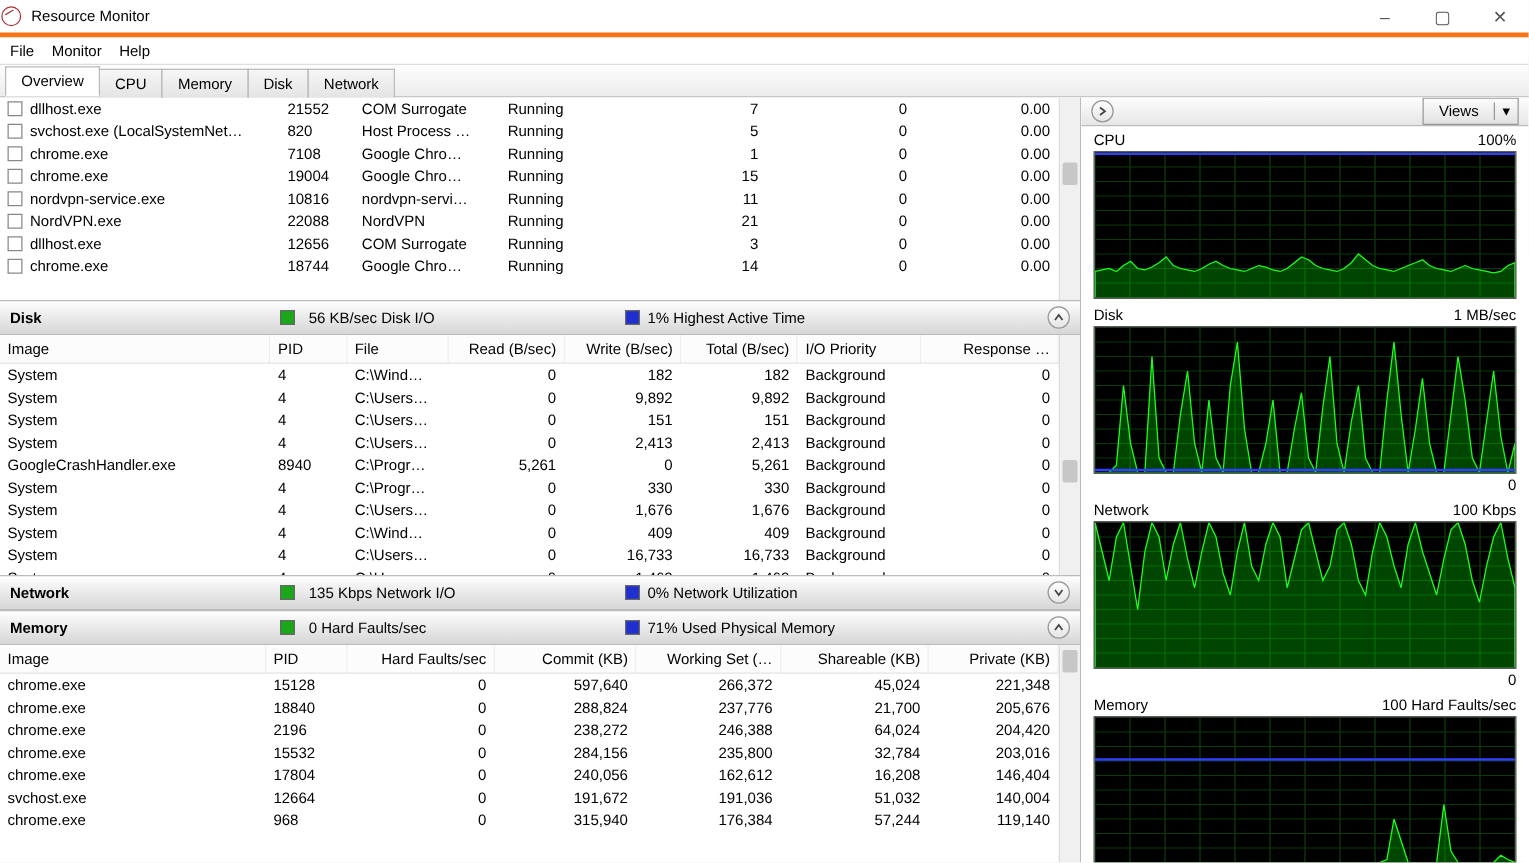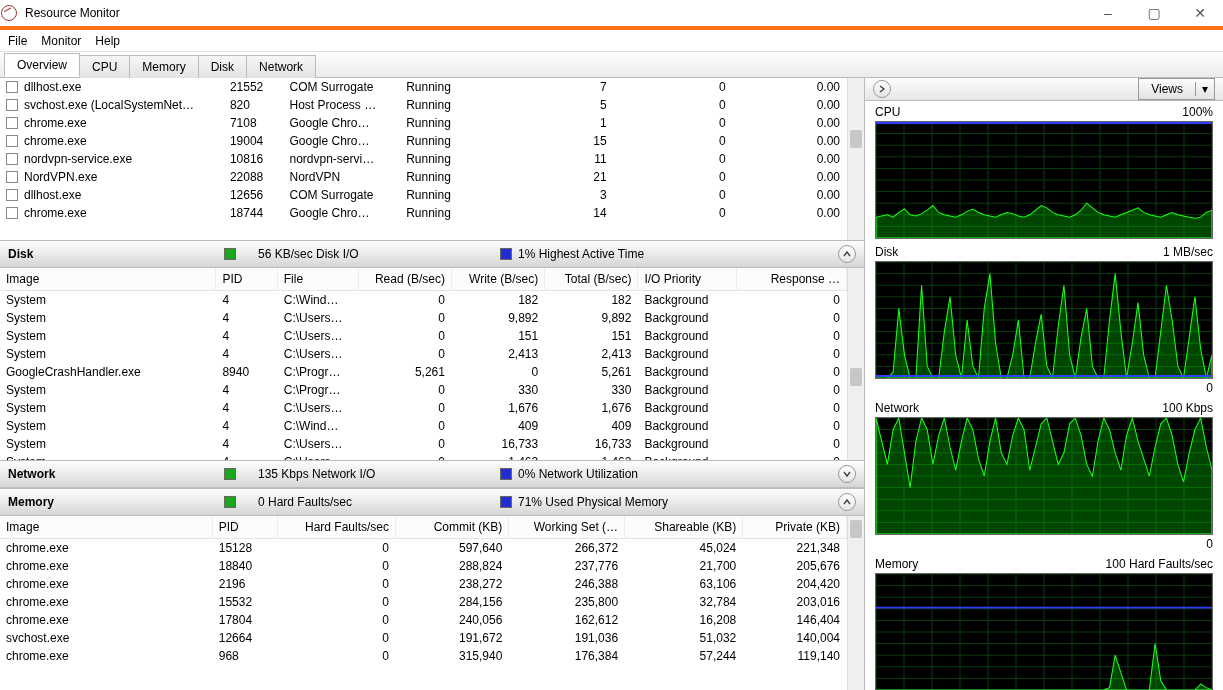--- a/index.html
+++ b/index.html
@@ -114,21 +114,21 @@
     background: linear-gradient(#fefefe, #d6d6d6);
     border-top: 1px solid #bbb;
     border-bottom: 1px solid #bbb;
     display: flex;
     align-items: center;
     padding: 0 8px;
     gap: 6px;
     font-weight: bold;
   }
   .secbar .label { width: 210px; font-weight: bold; }
-  .secbar .stat1 { display:flex; align-items:center; gap:22px; min-width: 270px; font-weight: normal;}
+  .secbar .stat1 { display:flex; align-items:center; gap:11px; min-width: 270px; font-weight: normal;}
   .secbar .stat2 { display:flex; align-items:center; gap:6px; font-weight: normal;}
   .secbar .sq {
     width: 12px; height: 12px; border: 1px solid #666;
     display:inline-block;
   }
   .sq.green { background:#1aa81a; }
   .sq.blue  { background:#2030d0; }
   .secbar .spacer { flex:1; }
   .secbar .chev {
     width:18px; height:18px; border:1px solid #999; border-radius:50%;
@@ -564,21 +564,21 @@
               <td class="num">237,776</td>
               <td class="num">21,700</td>
               <td class="num">205,676</td>
             </tr>
             <tr>
               <td>chrome.exe</td>
               <td>2196</td>
               <td class="num">0</td>
               <td class="num">238,272</td>
               <td class="num">246,388</td>
-              <td class="num">63,106</td>
+              <td class="num">64,024</td>
               <td class="num">204,420</td>
             </tr>
             <tr>
               <td>chrome.exe</td>
               <td>15532</td>
               <td class="num">0</td>
               <td class="num">284,156</td>
               <td class="num">235,800</td>
               <td class="num">32,784</td>
               <td class="num">203,016</td>

